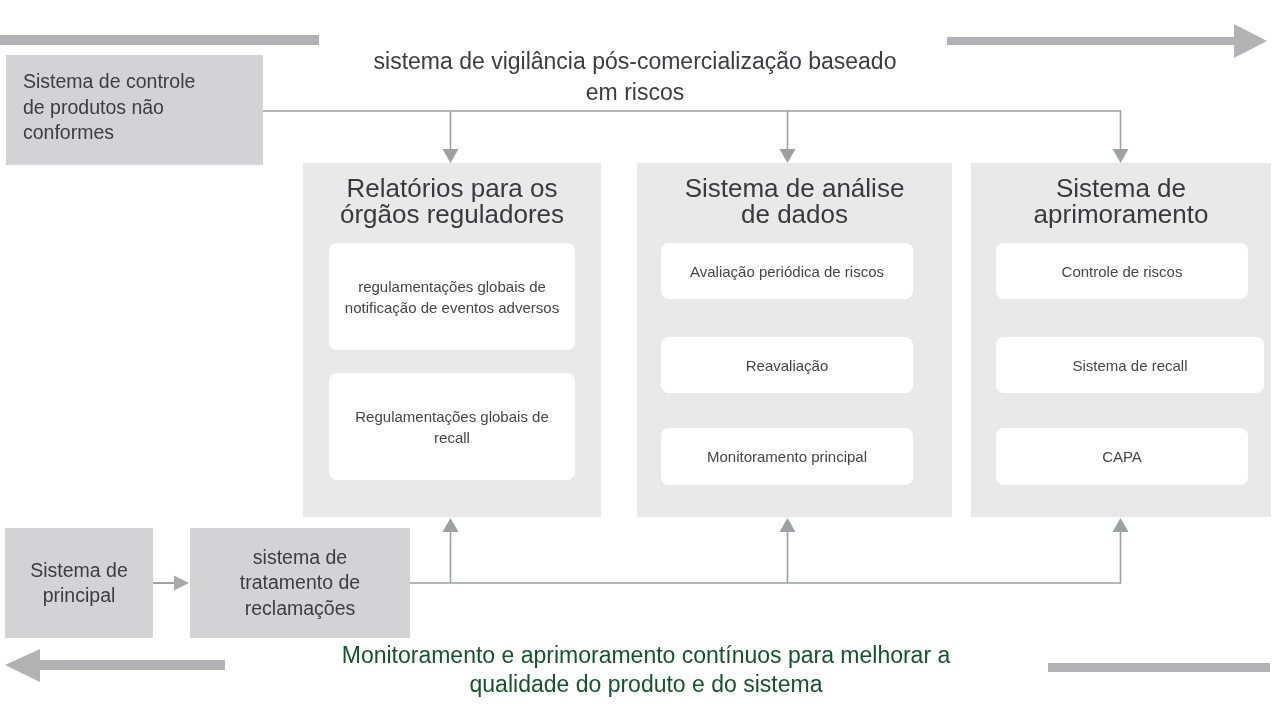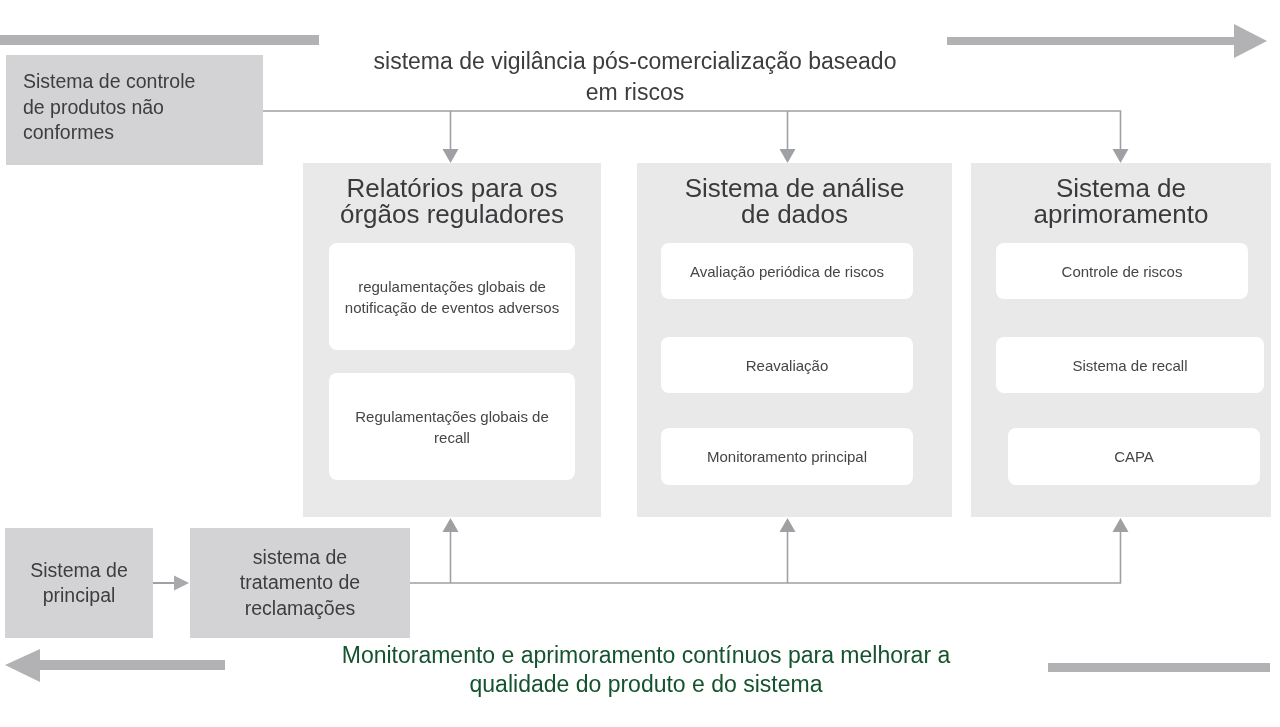--- a/index.html
+++ b/index.html
@@ -44,21 +44,21 @@
   
   #p1-item-0{left:26px;top:80px;width:246px;height:107px;}
   #p1-item-1{left:26px;top:210px;width:246px;height:107px;}
   
   #p2-item-0{left:24px;top:80px;width:252px;height:56px;}
   #p2-item-1{left:24px;top:174px;width:252px;height:56px;}
   #p2-item-2{left:24px;top:265px;width:252px;height:57px;}
   
   #p3-item-0{left:25px;top:80px;width:252px;height:56px;}
   #p3-item-1{left:25px;top:174px;width:268px;height:56px;}
-  #p3-item-2{left:25px;top:265px;width:252px;height:57px;margin-left:12px;}
+  #p3-item-2{left:25px;top:265px;width:252px;height:57px;}
 </style>
 </head>
 <body>
 
 <div id="canvas">
 
   <svg width="1280" height="727" viewBox="0 0 1280 727">
 
     <rect x="0" y="35" width="319" height="10" fill="#b2b2b5"></rect>
 

